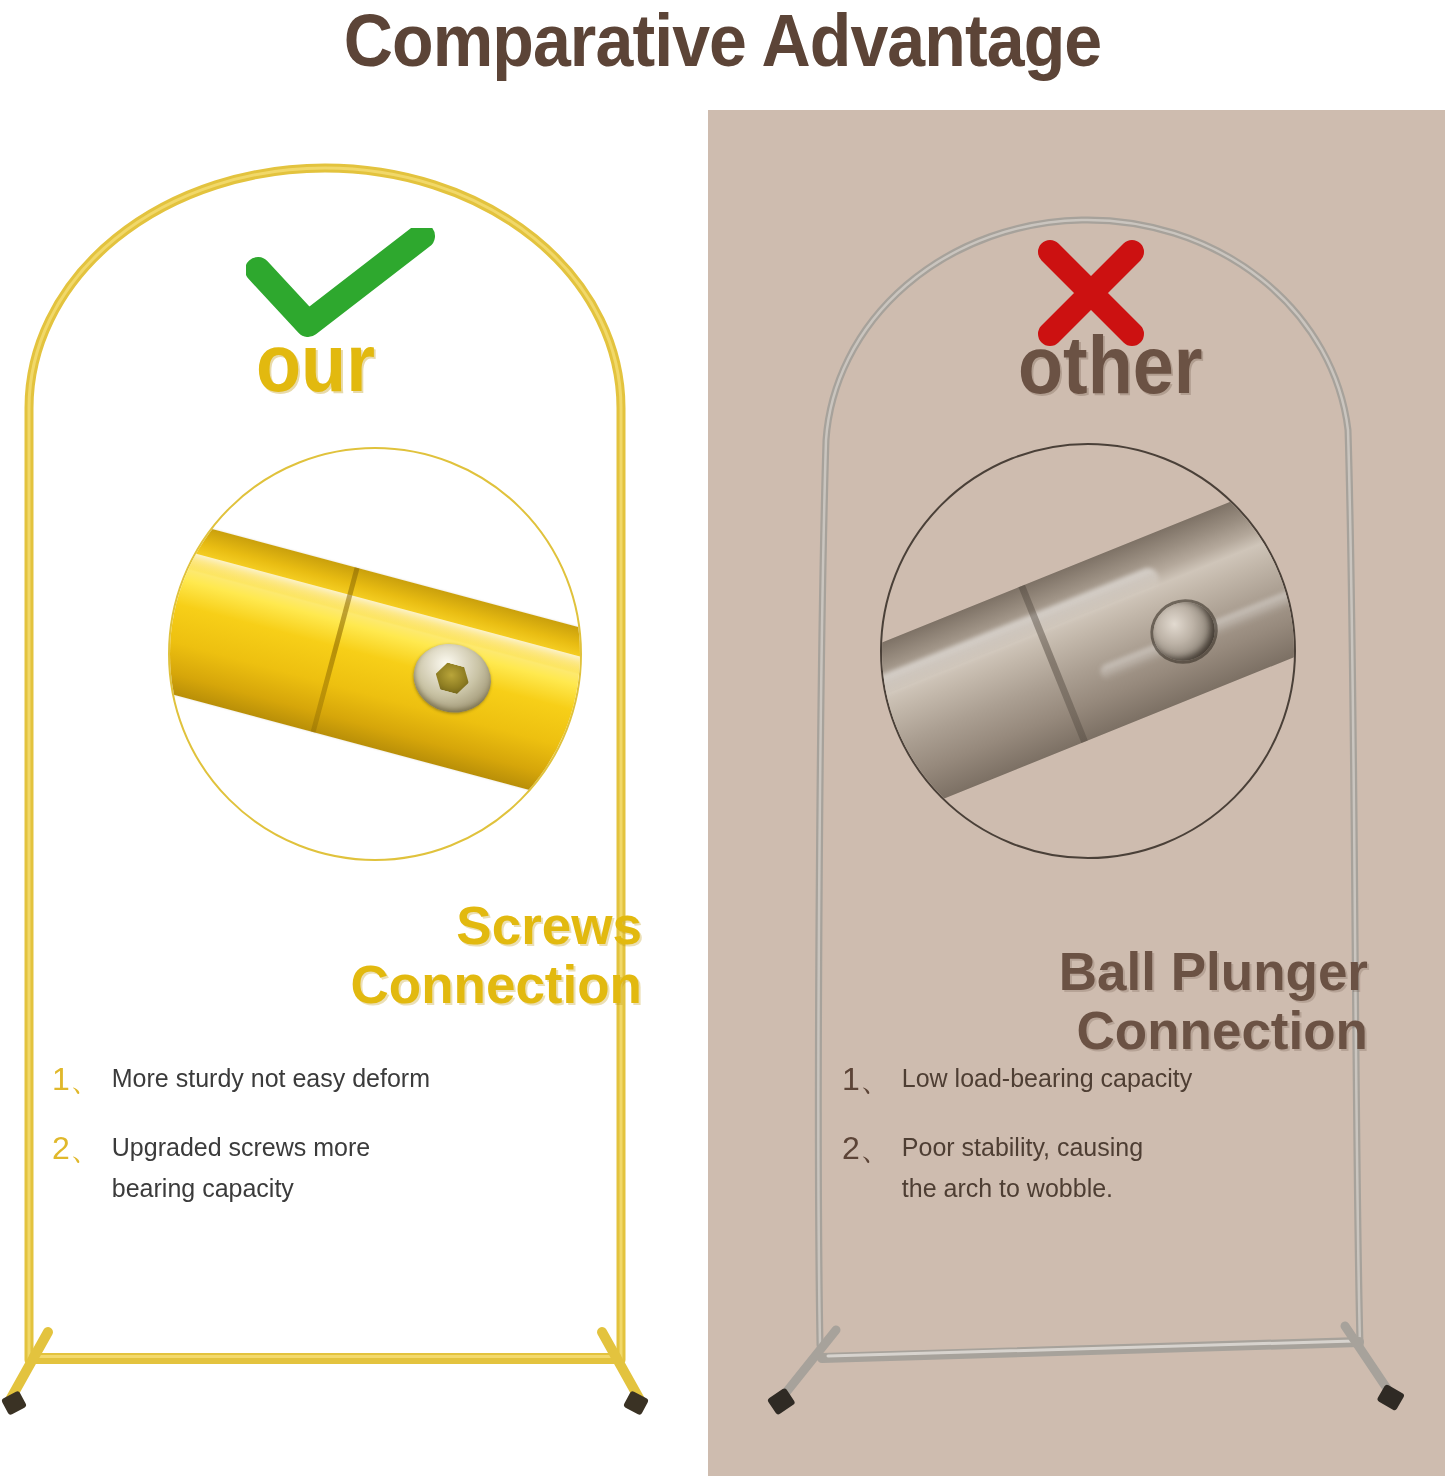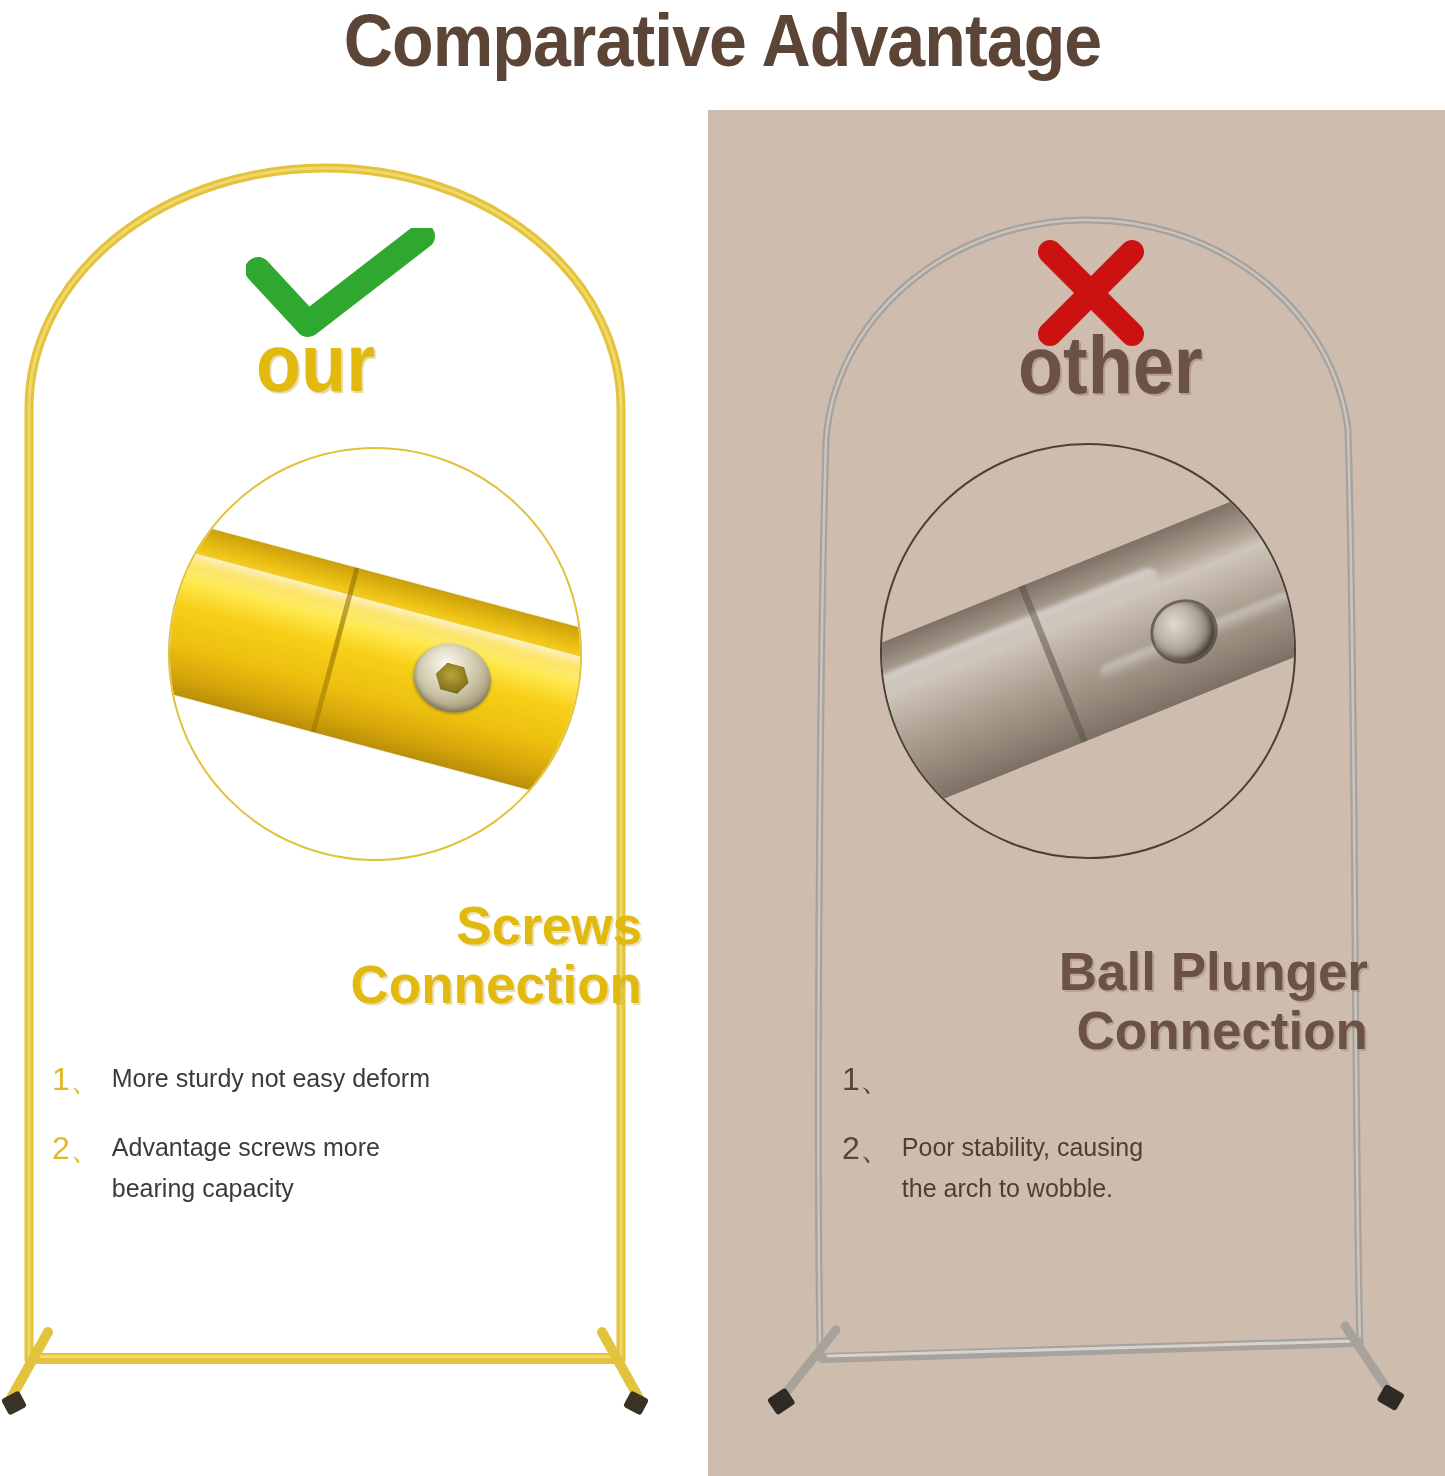--- a/index.html
+++ b/index.html
@@ -264,28 +264,29 @@
   <div class="headline headline-right">Ball Plunger
 Connection</div>
 
   <div class="bullets bullets-left">
     <div class="bullet">
       <span class="bullet-num">1、</span>
       <span class="bullet-text">More sturdy not easy deform</span>
     </div>
     <div class="bullet">
       <span class="bullet-num">2、</span>
-      <span class="bullet-text">Advantage screws more
+      <span class="bullet-text">Upgraded screws more
  bearing capacity</span>
     </div>
   </div>
 
   <div class="bullets bullets-right">
     <div class="bullet">
       <span class="bullet-num">1、</span>
+      <span class="bullet-text">Low load-bearing capacity</span>
     </div>
     <div class="bullet">
       <span class="bullet-num">2、</span>
       <span class="bullet-text">Poor stability, causing
  the arch to wobble.</span>
     </div>
   </div>
 
 </div>
 

